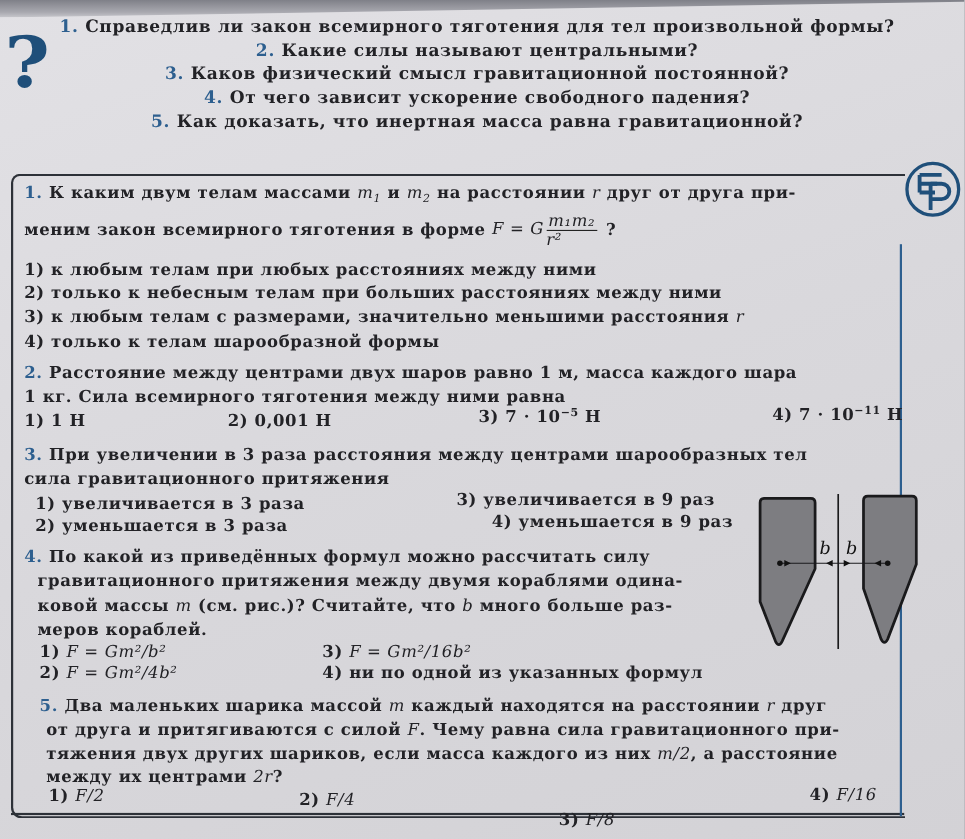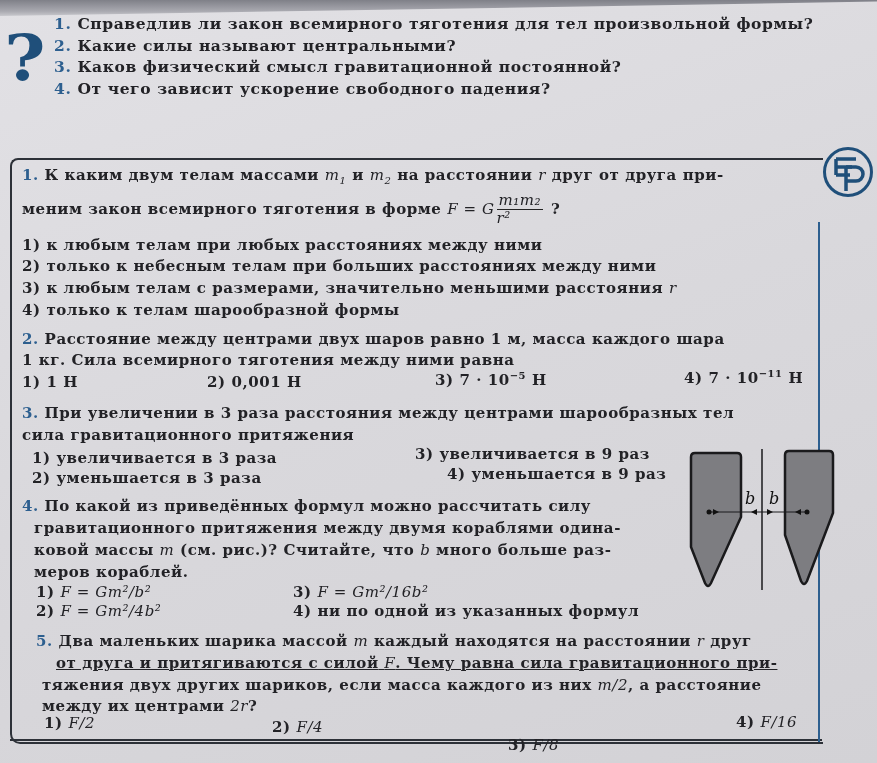--- a/index.html
+++ b/index.html
@@ -22,20 +22,21 @@
     .qmark {
       position: absolute; left: 6px; top: 26px;
       font-family: "DejaVu Serif", serif; font-weight: bold;
       font-size: 64px; color: #1f4f7a; line-height: 1;
       transform: scaleX(1.1);
     }
     .review {
       position: absolute; left: 54px; top: 13px;
       font-size: 15.5px; font-weight: bold; letter-spacing: 0.6px;
       line-height: 21.5px;
+      text-align: center;
     }
     .review .num { color: #2d5f8f; }
     .review-item { white-space: nowrap; }
 
     .test-box {
       position: absolute; left: 10px; top: 158px; width: 811px; height: 582px;
       border: 2px solid #2d3138; border-right: none;
       border-radius: 8px 0 0 10px;
     }
     .test-box-bottom {
@@ -70,20 +71,21 @@
 
 <div class="page-bg"></div>
 <div class="top-strip"></div>
 
 <div class="qmark">?</div>
 <div class="review">
   <div class="review-item"><span class="num">1.</span> <span>Справедлив ли закон всемирного тяготения для тел произвольной формы?</span></div>
   <div class="review-item"><span class="num">2.</span> <span>Какие силы называют центральными?</span></div>
   <div class="review-item"><span class="num">3.</span> <span>Каков физический смысл гравитационной постоянной?</span></div>
   <div class="review-item"><span class="num">4.</span> <span>От чего зависит ускорение свободного падения?</span></div>
+  <div class="review-item"><span class="num">5.</span> <span>Как доказать, что инертная масса равна гравитационной?</span></div>
 </div>
 
 <div class="test-box"></div>
 <div class="test-box-bottom"></div>
 <div class="test-box-right"></div>
 <div class="logo">
   <svg width="34" height="38" viewBox="0 0 34 38">
     <path d="M4 4 H24 M4 4 V20 M4 12 H20 M4 20 H18" stroke="#1f4f7a" stroke-width="3.5" fill="none"></path>
     <path d="M14 12 H24 a7 7 0 0 1 0 14 H14 M14 12 V36" stroke="#1f4f7a" stroke-width="3.5" fill="none"></path>
   </svg>
@@ -107,21 +109,21 @@
 <div class="opt" style="left:22px; top:236px;">1) к любым телам при любых расстояниях между ними</div>
 <div class="opt" style="left:22px; top:257px;">2) только к небесным телам при больших расстояниях между ними</div>
 <div class="opt" style="left:22px; top:279px;"><span>3) к любым телам с размерами, значительно меньшими расстояния</span> <span class="i">r</span></div>
 <div class="opt" style="left:22px; top:301px;">4) только к телам шарообразной формы</div>
 
 <div class="q" style="top:330px;"><span class="num">2.</span> <span>Расстояние между центрами двух шаров равно 1 м, масса каждого шара</span></div>
 <div class="q" style="top:351px;">1 кг. Сила всемирного тяготения между ними равна</div>
 <div class="opt" style="left:22px; top:373px;">1) 1 Н</div>
 <div class="opt" style="left:207px; top:373px;">2) 0,001 Н</div>
 <div class="opt" style="left:435px; top:370px;"><span>3) 7 · 10</span><sup>−5</sup><span> Н</span></div>
-<div class="opt" style="left:684px; top:368px;"><span>4) 7 · 10</span><sup>−11</sup><span> Н</span></div>
+<div class="opt" style="left:702px; top:368px;"><span>4) 7 · 10</span><sup>−11</sup><span> Н</span></div>
 
 <div class="q" style="top:404px;"><span class="num">3.</span> <span>При увеличении в 3 раза расстояния между центрами шарообразных тел</span></div>
 <div class="q" style="top:426px;">сила гравитационного притяжения</div>
 <div class="opt" style="left:32px; top:449px;">1) увеличивается в 3 раза</div>
 <div class="opt" style="left:32px; top:469px;">2) уменьшается в 3 раза</div>
 <div class="opt" style="left:415px; top:445px;">3) увеличивается в 9 раз</div>
 <div class="opt" style="left:415px; top:465px;margin-left:32px;">4) уменьшается в 9 раз</div>
 
 <div class="q" style="top:497px;"><span class="num">4.</span> <span>По какой из приведённых формул можно рассчитать силу</span></div>
 <div class="q" style="top:519px; left:34px;">гравитационного притяжения между двумя кораблями одина-</div>
@@ -144,21 +146,21 @@
     <circle cx="124" cy="65" r="2.5" fill="#111"></circle>
     <path d="M30 62 L36 65 L30 68 Z M74 62 L68 65 L74 68 Z M84 62 L90 65 L84 68 Z M118 62 L112 65 L118 68 Z" fill="#111"></path>
     <text x="62" y="57" font-family="DejaVu Serif, serif" font-style="italic" font-size="16" fill="#111">b</text>
     <text x="86" y="57" font-family="DejaVu Serif, serif" font-style="italic" font-size="16" fill="#111">b</text>
   </svg>
 </div>
 
 <div class="q" style="top:632px; left:36px;">
   <span class="num">5.</span> <span>Два маленьких шарика массой</span> <span class="i">m</span> <span>каждый находятся на расстоянии</span> <span class="i">r</span> <span>друг</span>
 </div>
-<div class="q" style="top:654px; left:56px;text-decoration:underline;">
+<div class="q" style="top:654px; left:42px;">
   <span>от друга и притягиваются с силой</span> <span class="i">F</span><span>. Чему равна сила гравитационного при-</span>
 </div>
 <div class="q" style="top:676px; left:42px;">
   <span>тяжения двух других шариков, если масса каждого из них</span> <span class="i">m/2</span><span>, а расстояние</span>
 </div>
 <div class="q" style="top:697px; left:42px;">
   <span>между их центрами</span> <span class="i">2r</span><span>?</span>
 </div>
 <div class="opt" style="left:44px; top:714px;"><span>1) </span><span class="i">F/2</span></div>
 <div class="opt" style="left:272px; top:718px;"><span>2) </span><span class="i">F/4</span></div>

